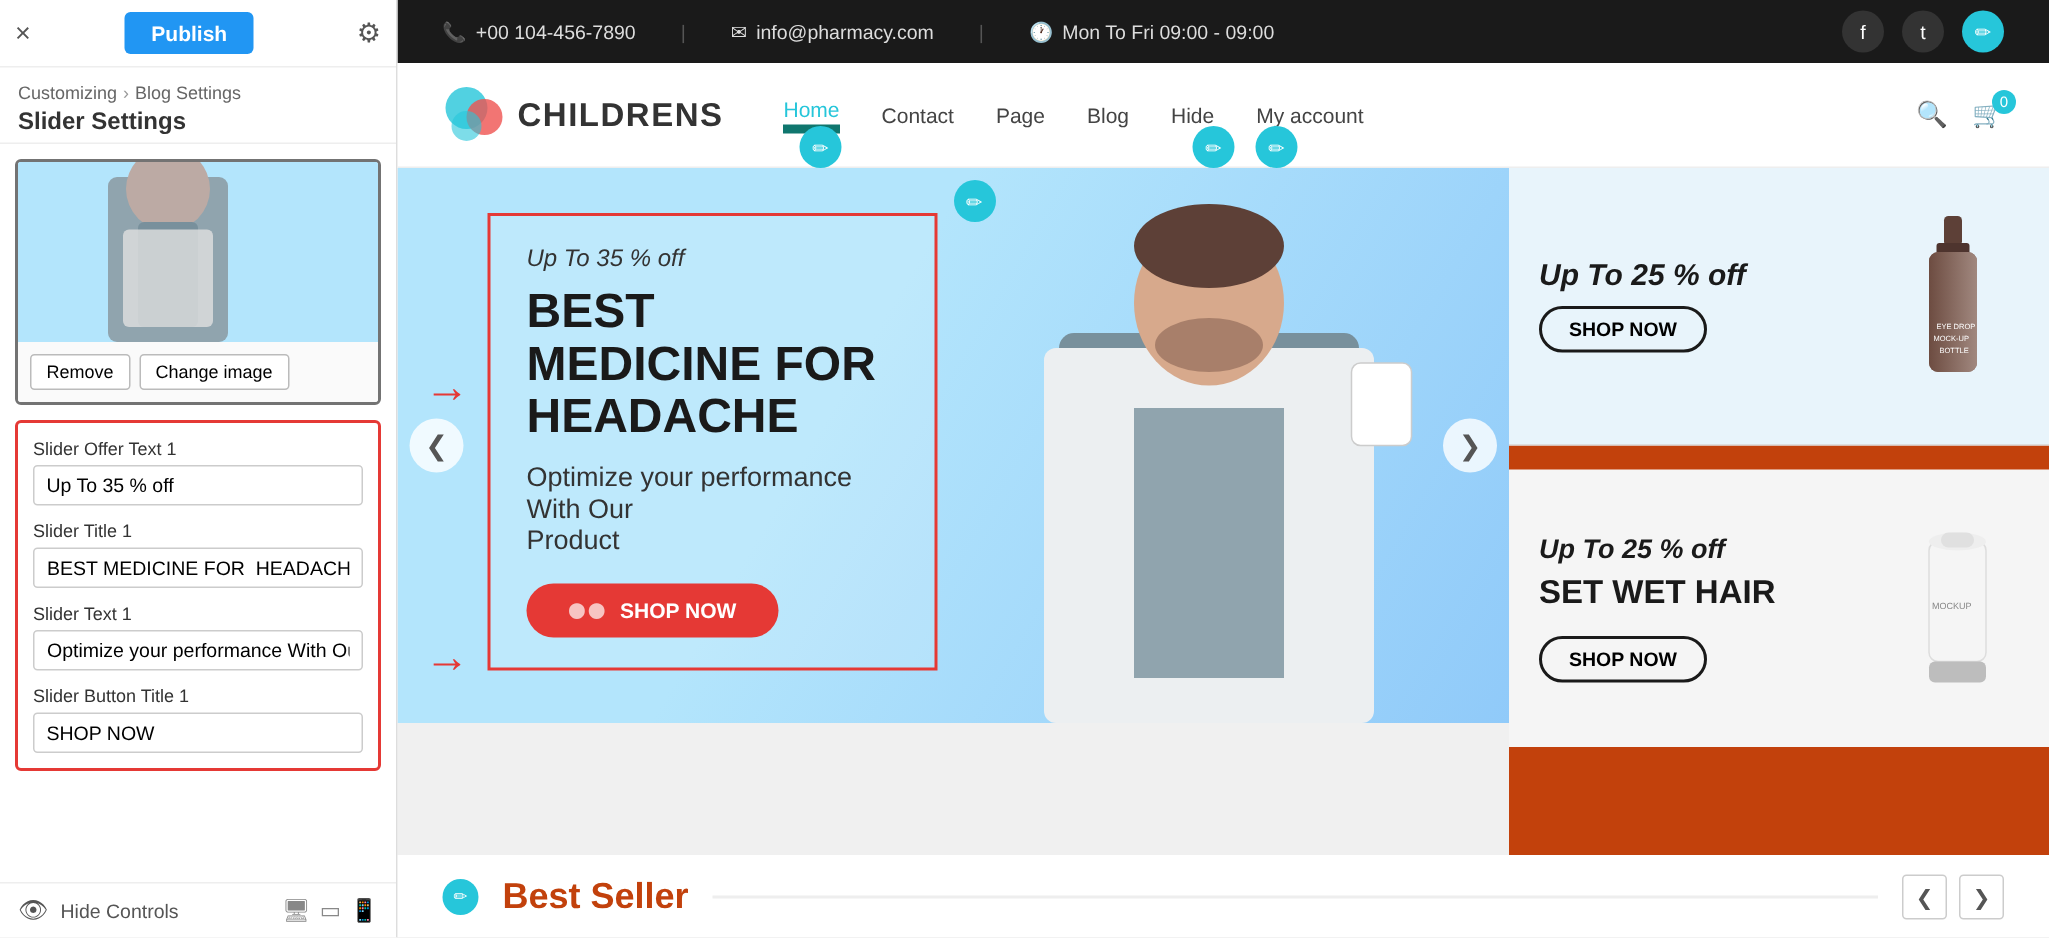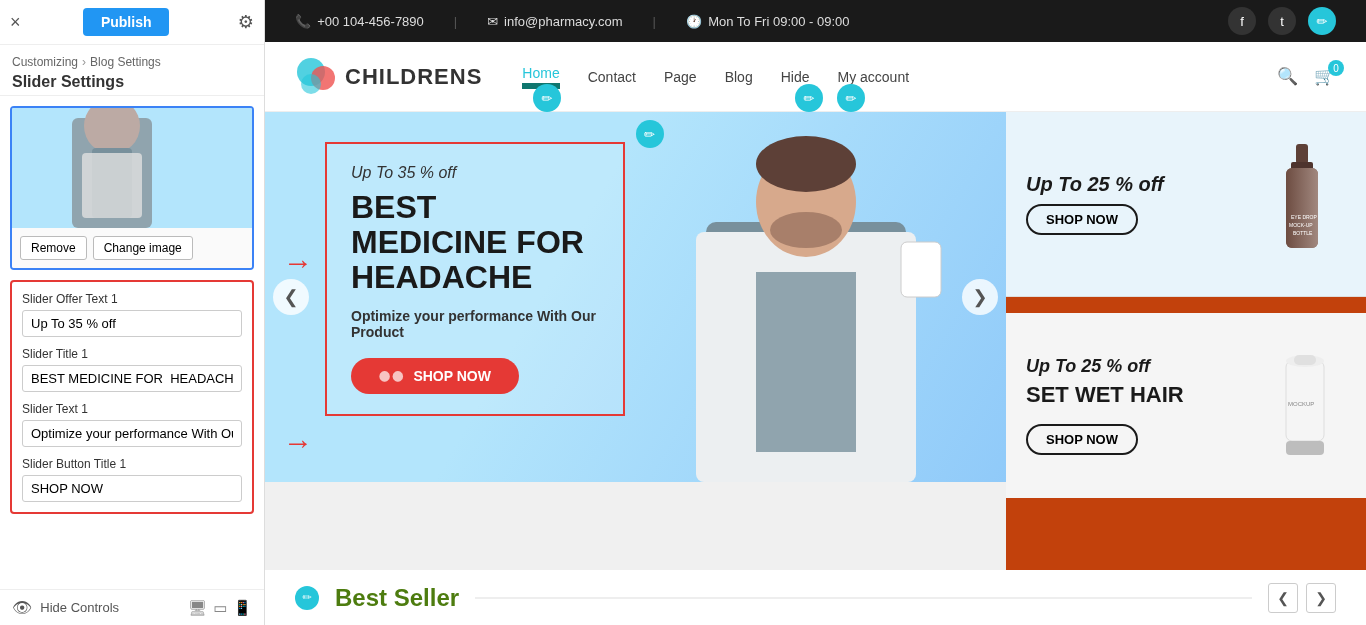--- a/index.html
+++ b/index.html
@@ -17,21 +17,21 @@
     .gear-btn { background: none; border: none; font-size: 18px; cursor: pointer; color: #555; margin-left: 6px; }
 
     .panel-nav { padding: 10px 12px 4px; border-bottom: 1px solid #eee; }
     .breadcrumb { font-size: 12px; color: #666; display: flex; gap: 4px; }
     .breadcrumb .sep { color: #999; }
     .panel-title { font-size: 16px; font-weight: bold; margin-top: 4px; color: #333; }
 
     .panel-scroll { overflow-y: auto; flex: 1; }
 
     
-    .img-preview-box { border: 2px solid #3b82f6; margin: 10px; border-radius: 4px; overflow: hidden; }
+    .img-preview-box { border: 2px solid #737373; margin: 10px; border-radius: 4px; overflow: hidden; }
     .img-preview { width: 100%; height: 120px; background: linear-gradient(135deg, #b3e5fc 60%, #ccc 100%); display: flex; align-items: center; justify-content: center; overflow: hidden; position: relative; }
     .img-btns { display: flex; gap: 6px; padding: 8px; background: #fafafa; }
     .img-btn { border: 1px solid #bbb; background: #fff; padding: 4px 10px; border-radius: 3px; font-size: 12px; cursor: pointer; }
 
     
     .field-section { border: 2px solid #e53935; margin: 10px; border-radius: 4px; padding: 10px; }
     .field-label { font-size: 12px; color: #333; margin-bottom: 4px; font-weight: 500; }
     .field-input { width: 100%; border: 1px solid #ccc; border-radius: 3px; padding: 5px 8px; font-size: 13px; outline: none; }
 
     .panel-bottom { padding: 8px 12px; border-top: 1px solid #eee; background: #fff; display: flex; align-items: center; gap: 8px; font-size: 13px; color: #555; cursor: pointer; }
@@ -65,21 +65,21 @@
     
     .edit-dot { width: 28px; height: 28px; background: #26c6da; border-radius: 50%; display: flex; align-items: center; justify-content: center; color: #fff; font-size: 13px; position: absolute; cursor: pointer; z-index: 10; }
 
     
     .hero-section { display: flex; height: 370px; background: #b3e5fc; position: relative; }
 
     
     .slider-content-box { border: 2px solid #e53935; background: rgba(255,255,255,0.15); padding: 20px 24px 20px; margin-left: 30px; max-width: 300px; z-index: 2; position: relative; }
     .offer-text { font-size: 16px; font-style: italic; color: #333; margin-bottom: 8px; }
     .slider-title { font-size: 32px; font-weight: 900; color: #1a1a1a; line-height: 1.1; margin-bottom: 12px; text-transform: uppercase; }
-    .slider-desc { font-size: 14px; color: #333; margin-bottom: 18px; font-weight: bold; }
+    .slider-desc { font-size: 18px; color: #333; margin-bottom: 18px; }
     .shop-btn { background: #e53935; color: #fff; border: none; padding: 10px 28px; border-radius: 25px; font-size: 14px; font-weight: bold; cursor: pointer; display: flex; align-items: center; gap: 8px; }
     .shop-btn .dots { font-size: 10px; letter-spacing: 2px; color: rgba(255,255,255,0.7); }
 
     
     .slider-arrow { position: absolute; top: 50%; transform: translateY(-50%); background: rgba(255,255,255,0.8); border: none; border-radius: 50%; width: 36px; height: 36px; font-size: 18px; cursor: pointer; display: flex; align-items: center; justify-content: center; color: #555; z-index: 5; }
     .slider-arrow.left { left: 8px; }
     .slider-arrow.right { right: 8px; }
 
     
     .right-sidebar { width: 360px; min-width: 360px; display: flex; flex-direction: column; gap: 16px; background: #c2410c; }
@@ -87,21 +87,21 @@
     .promo-text { flex: 1; }
     .promo-off { font-size: 20px; font-style: italic; color: #1a1a1a; font-weight: 600; }
     .promo-title { font-size: 24px; font-weight: 900; color: #1a1a1a; line-height: 1.1; margin: 6px 0; text-transform: uppercase; }
     .promo-btn { border: 2px solid #1a1a1a; background: transparent; padding: 6px 18px; border-radius: 20px; font-size: 13px; font-weight: bold; cursor: pointer; margin-top: 8px; }
     .promo-img { width: 80px; display: flex; align-items: center; justify-content: center; }
 
     .promo-card2 { background: #f5f5f5; display: flex; align-items: center; justify-content: space-between; padding: 16px 20px; height: 185px; }
 
     
     .best-seller-bar { background: #fff; padding: 14px 30px; display: flex; align-items: center; gap: 16px; height: 55px; }
-    .best-seller-title { font-size: 24px; font-weight: 900; color: #4d7c0f; }
+    .best-seller-title { font-size: 24px; font-weight: 900; color: #c2410c; }
     .best-seller-line { flex: 1; height: 2px; background: #eee; }
     .bs-arrows { display: flex; gap: 8px; }
     .bs-arrow { width: 30px; height: 30px; border: 1px solid #ccc; background: #fff; border-radius: 3px; display: flex; align-items: center; justify-content: center; cursor: pointer; font-size: 14px; color: #555; }
   </style>
 </head>
 <body>
 
 <div class="outer">
 
   <div class="left-panel">

